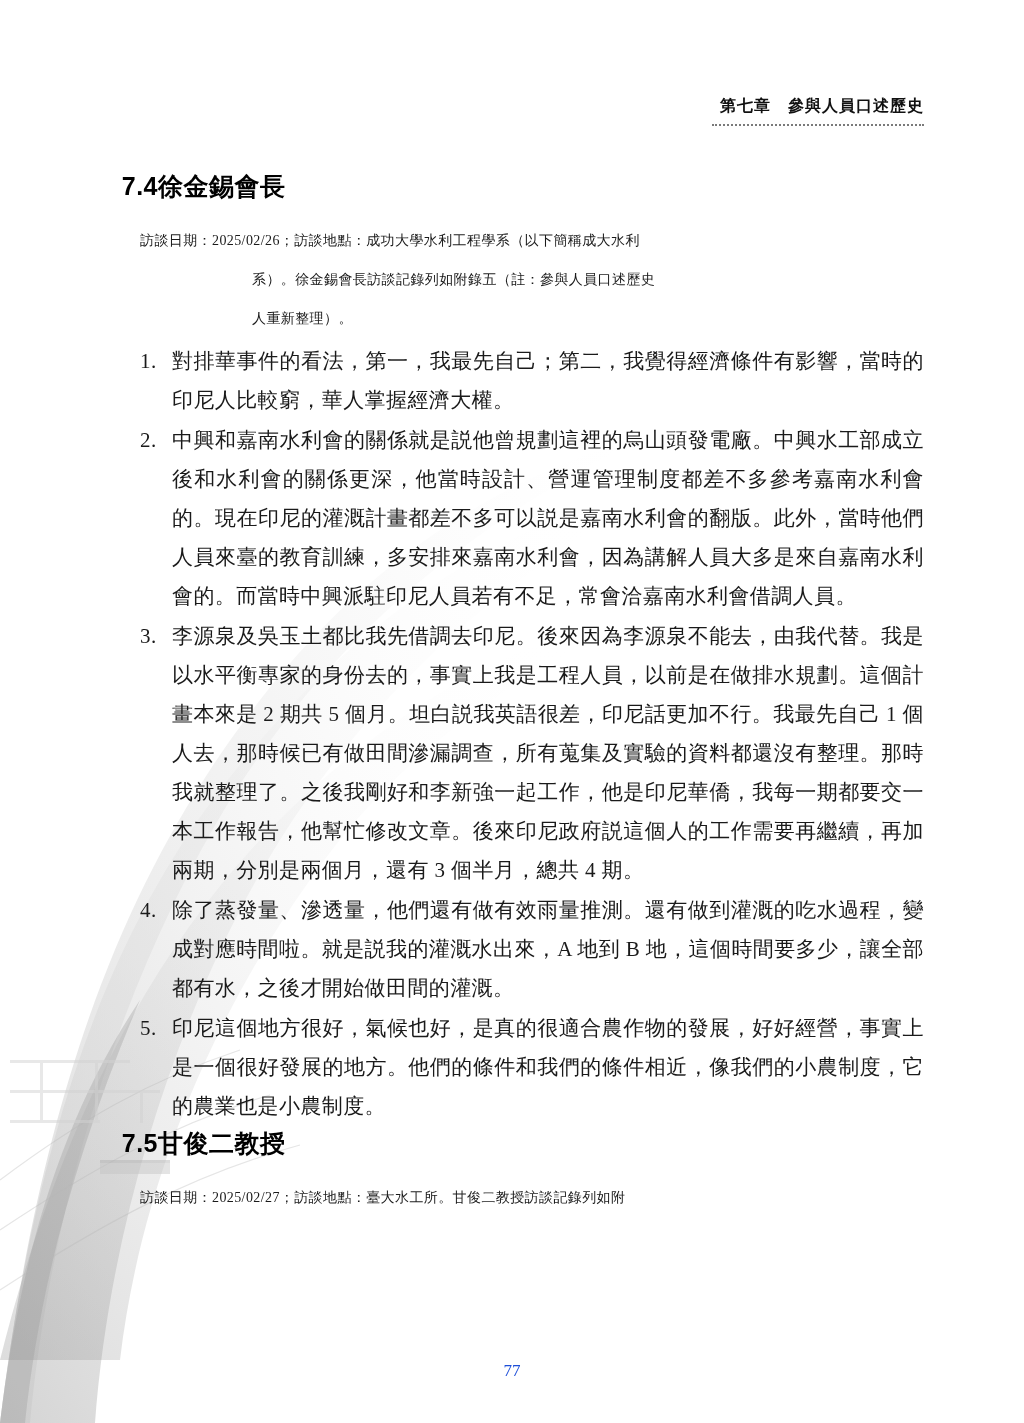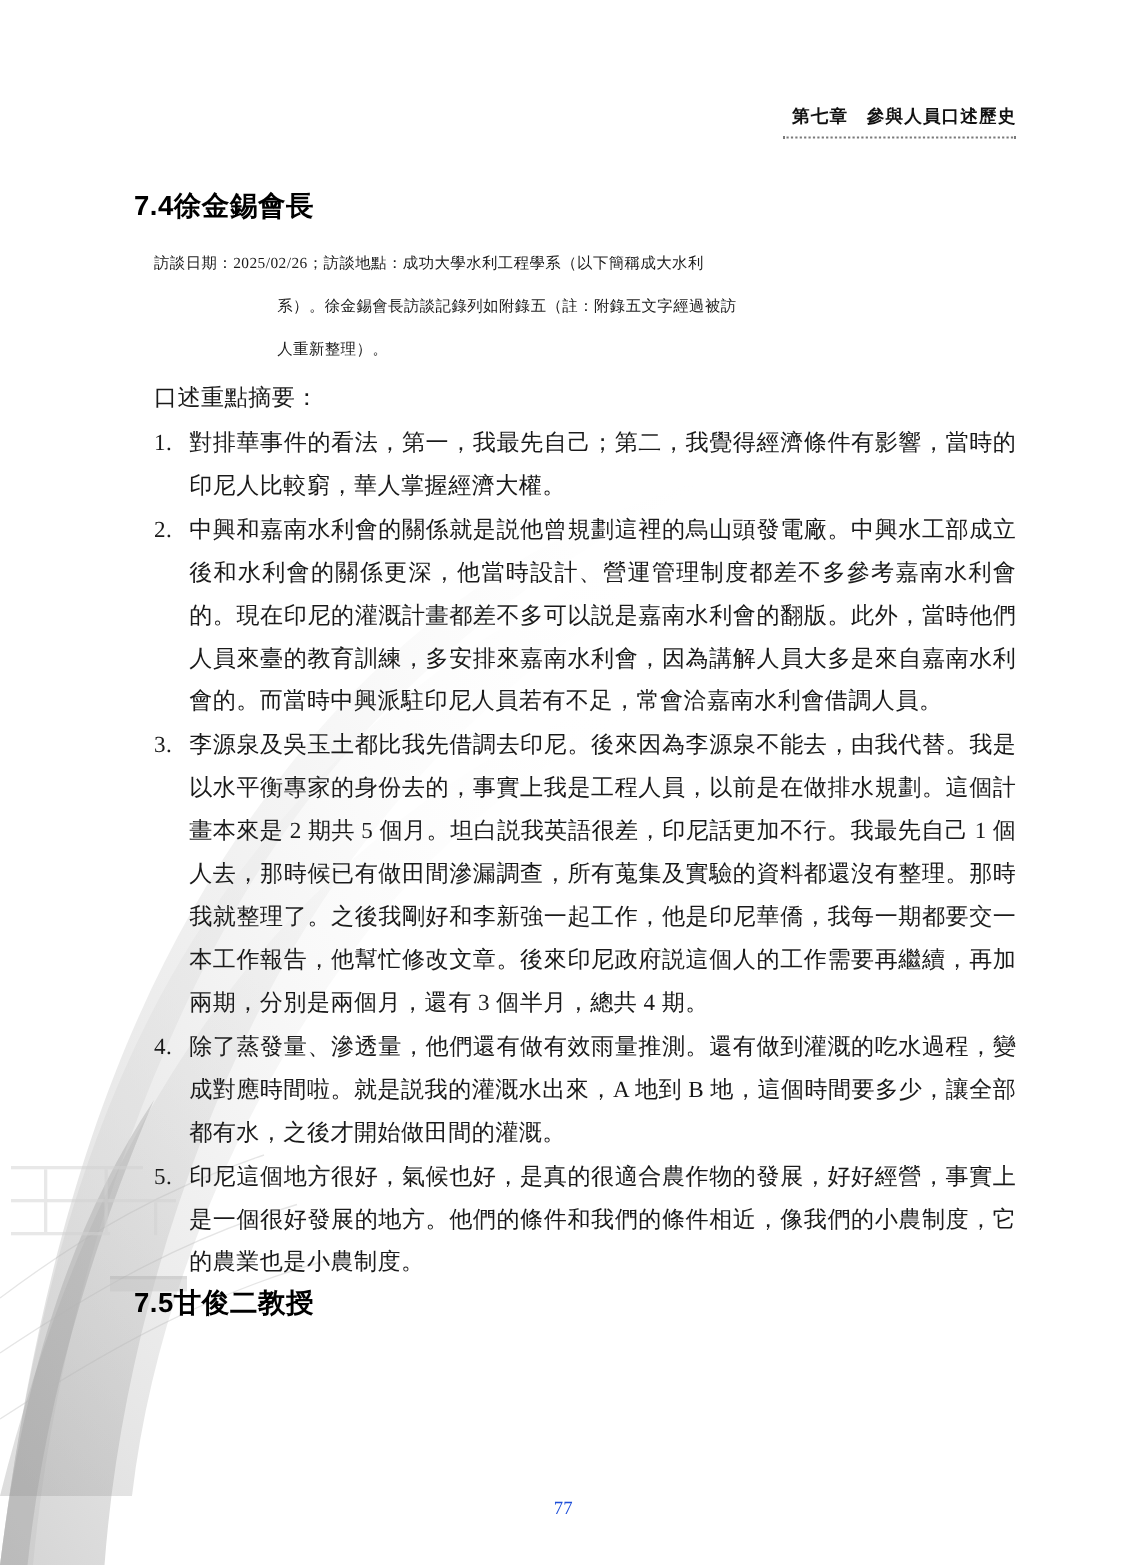--- a/index.html
+++ b/index.html
@@ -195,25 +195,24 @@
   </div>
 
   <div class="content">
 
     <h2 class="section-heading">
       <span class="num">7.4</span><span>徐金錫會長</span>
     </h2>
 
     <div class="interview-line">
       <span>訪談日期：2025/02/26；訪談地點：成功大學水利工程學系（以下簡稱成大水利</span>
-      <span class="cont">系）。徐金錫會長訪談記錄列如附錄五（註：附錄五文字經過被訪</span>
+      <span class="cont">系）。徐金錫會長訪談記錄列如附錄五（註：參與人員口述歷史</span>
       <span class="cont">人重新整理）。</span>
     </div>
 
-    <p class="para">口述重點摘要：</p>
 
     <ol class="points">
       <li>
         <span class="marker">1.</span>
         <span>對排華事件的看法，第一，我最先自己；第二，我覺得經濟條件有影響，當時的印尼人比較窮，華人掌握經濟大權。</span>
       </li>
       <li>
         <span class="marker">2.</span>
         <span>中興和嘉南水利會的關係就是説他曾規劃這裡的烏山頭發電廠。中興水工部成立後和水利會的關係更深，他當時設計、營運管理制度都差不多參考嘉南水利會的。現在印尼的灌溉計畫都差不多可以説是嘉南水利會的翻版。此外，當時他們人員來臺的教育訓練，多安排來嘉南水利會，因為講解人員大多是來自嘉南水利會的。而當時中興派駐印尼人員若有不足，常會洽嘉南水利會借調人員。</span>
       </li>
@@ -228,20 +227,23 @@
       <li>
         <span class="marker">5.</span>
         <span>印尼這個地方很好，氣候也好，是真的很適合農作物的發展，好好經營，事實上是一個很好發展的地方。他們的條件和我們的條件相近，像我們的小農制度，它的農業也是小農制度。</span>
       </li>
     </ol>
 
     <h2 class="section-heading section-7-5">
       <span class="num">7.5</span><span>甘俊二教授</span>
     </h2>
 
+    <div class="interview-line">
+      <span>訪談日期：2025/02/27；訪談地點：臺大水工所。甘俊二教授訪談記錄列如附</span>
+    </div>
 
   </div>
 
   <div class="footer">
     <span>77</span>
   </div>
 
 </div>
 
 </body></html>

